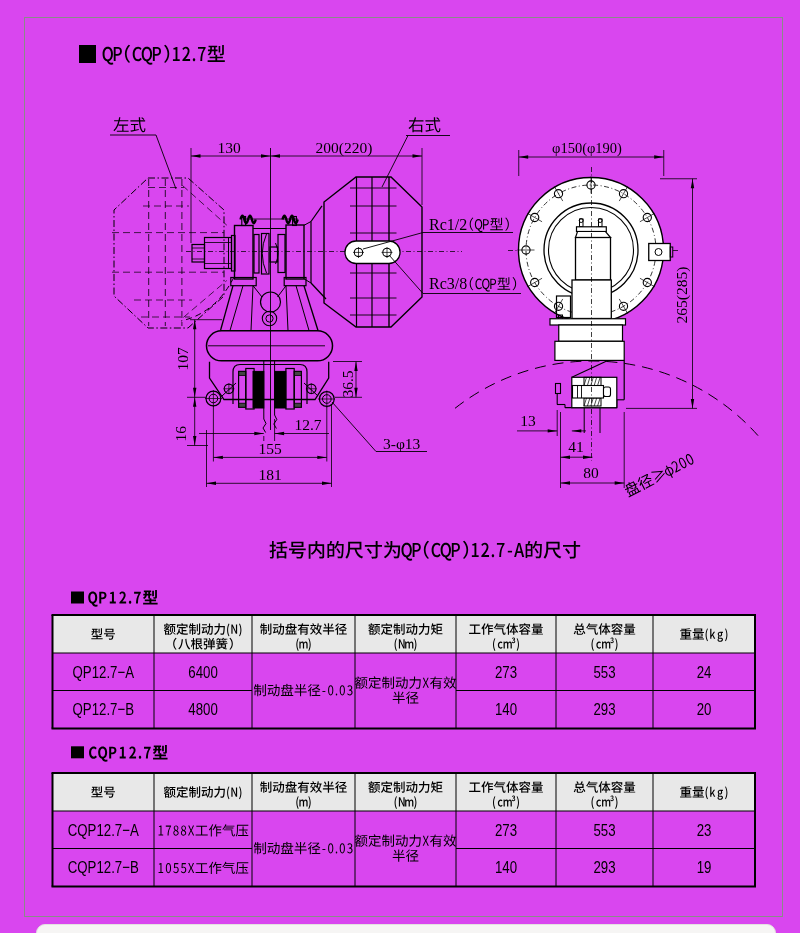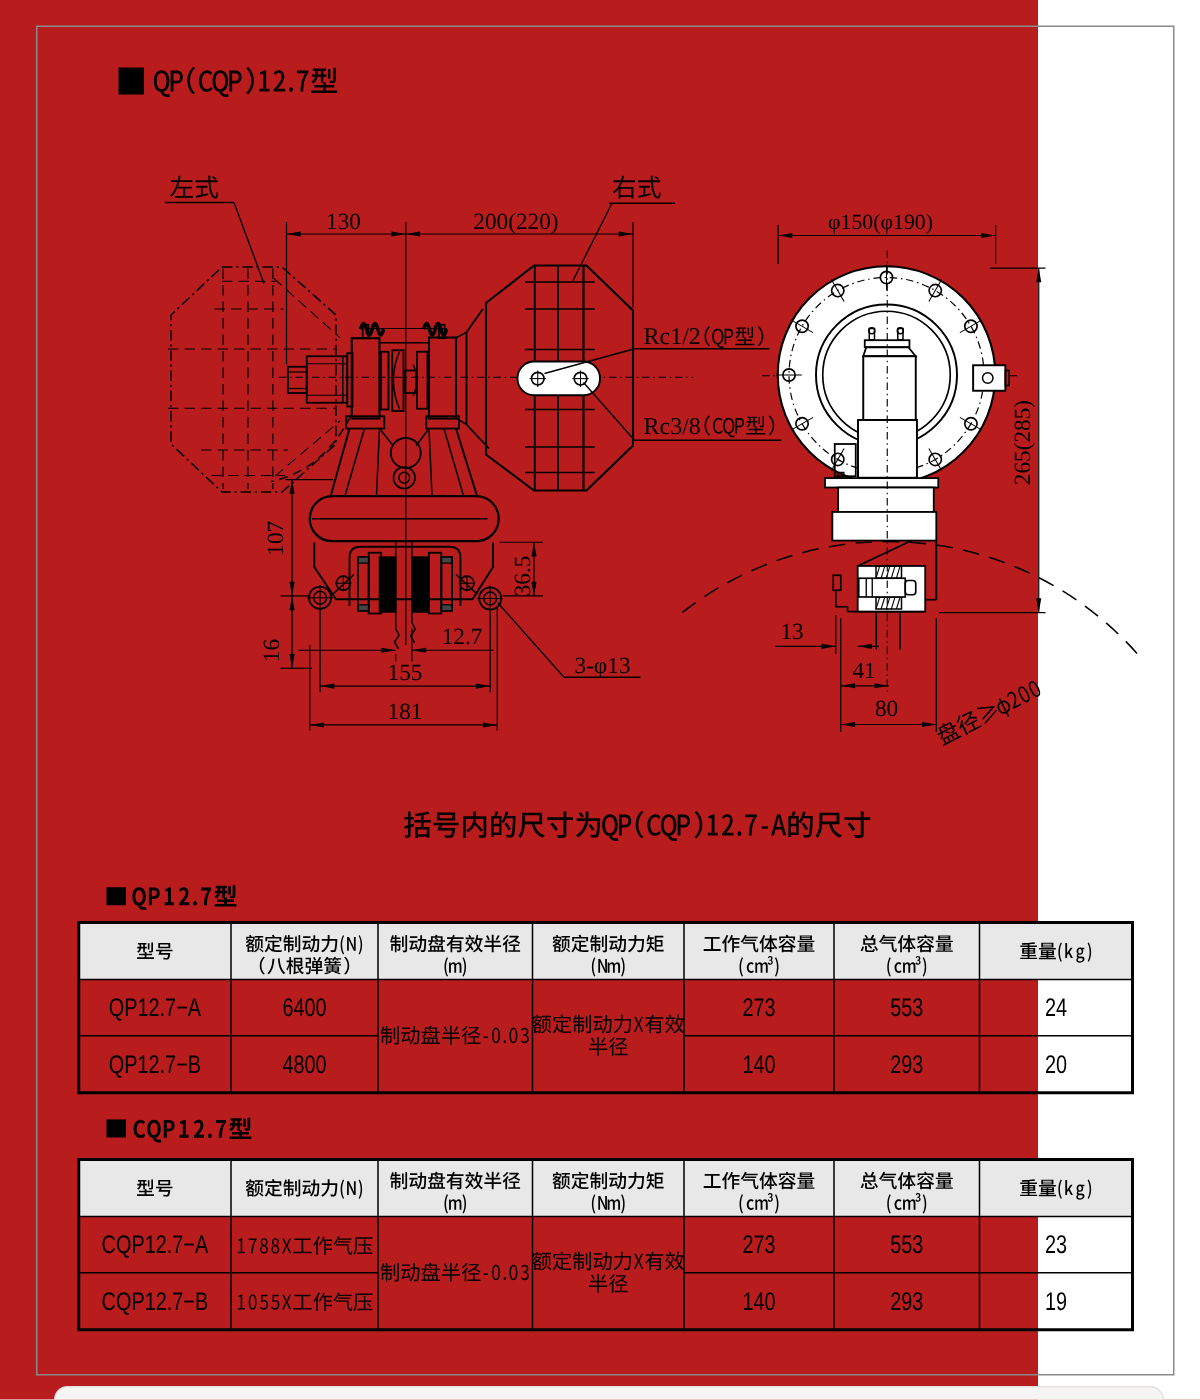--- a/index.html
+++ b/index.html
@@ -1,15 +1,15 @@
 <!DOCTYPE html>
 <html><head><meta charset="utf-8">
 <style>
 html,body{margin:0;padding:0;background:#fff;width:800px;height:933px;overflow:hidden;font-family:"Liberation Sans",sans-serif;}
-.page{position:relative;width:692px;height:933px;background:#b91c1c;}
+.page{position:relative;width:800px;height:933px;background:#d946ef;}
 </style></head>
 <body>
 <div class="page">
 
 <div style="position:absolute;left:24px;top:17px;width:757px;height:898px;border:1px solid #8a8a8a;"></div>
 
 <div style="position:absolute;left:79px;top:45px;width:17px;height:18px;background:#000;"></div>
 
 <svg width="800" height="933" viewBox="0 0 800 933" style="position:absolute;left:0;top:0;">
 <defs>

